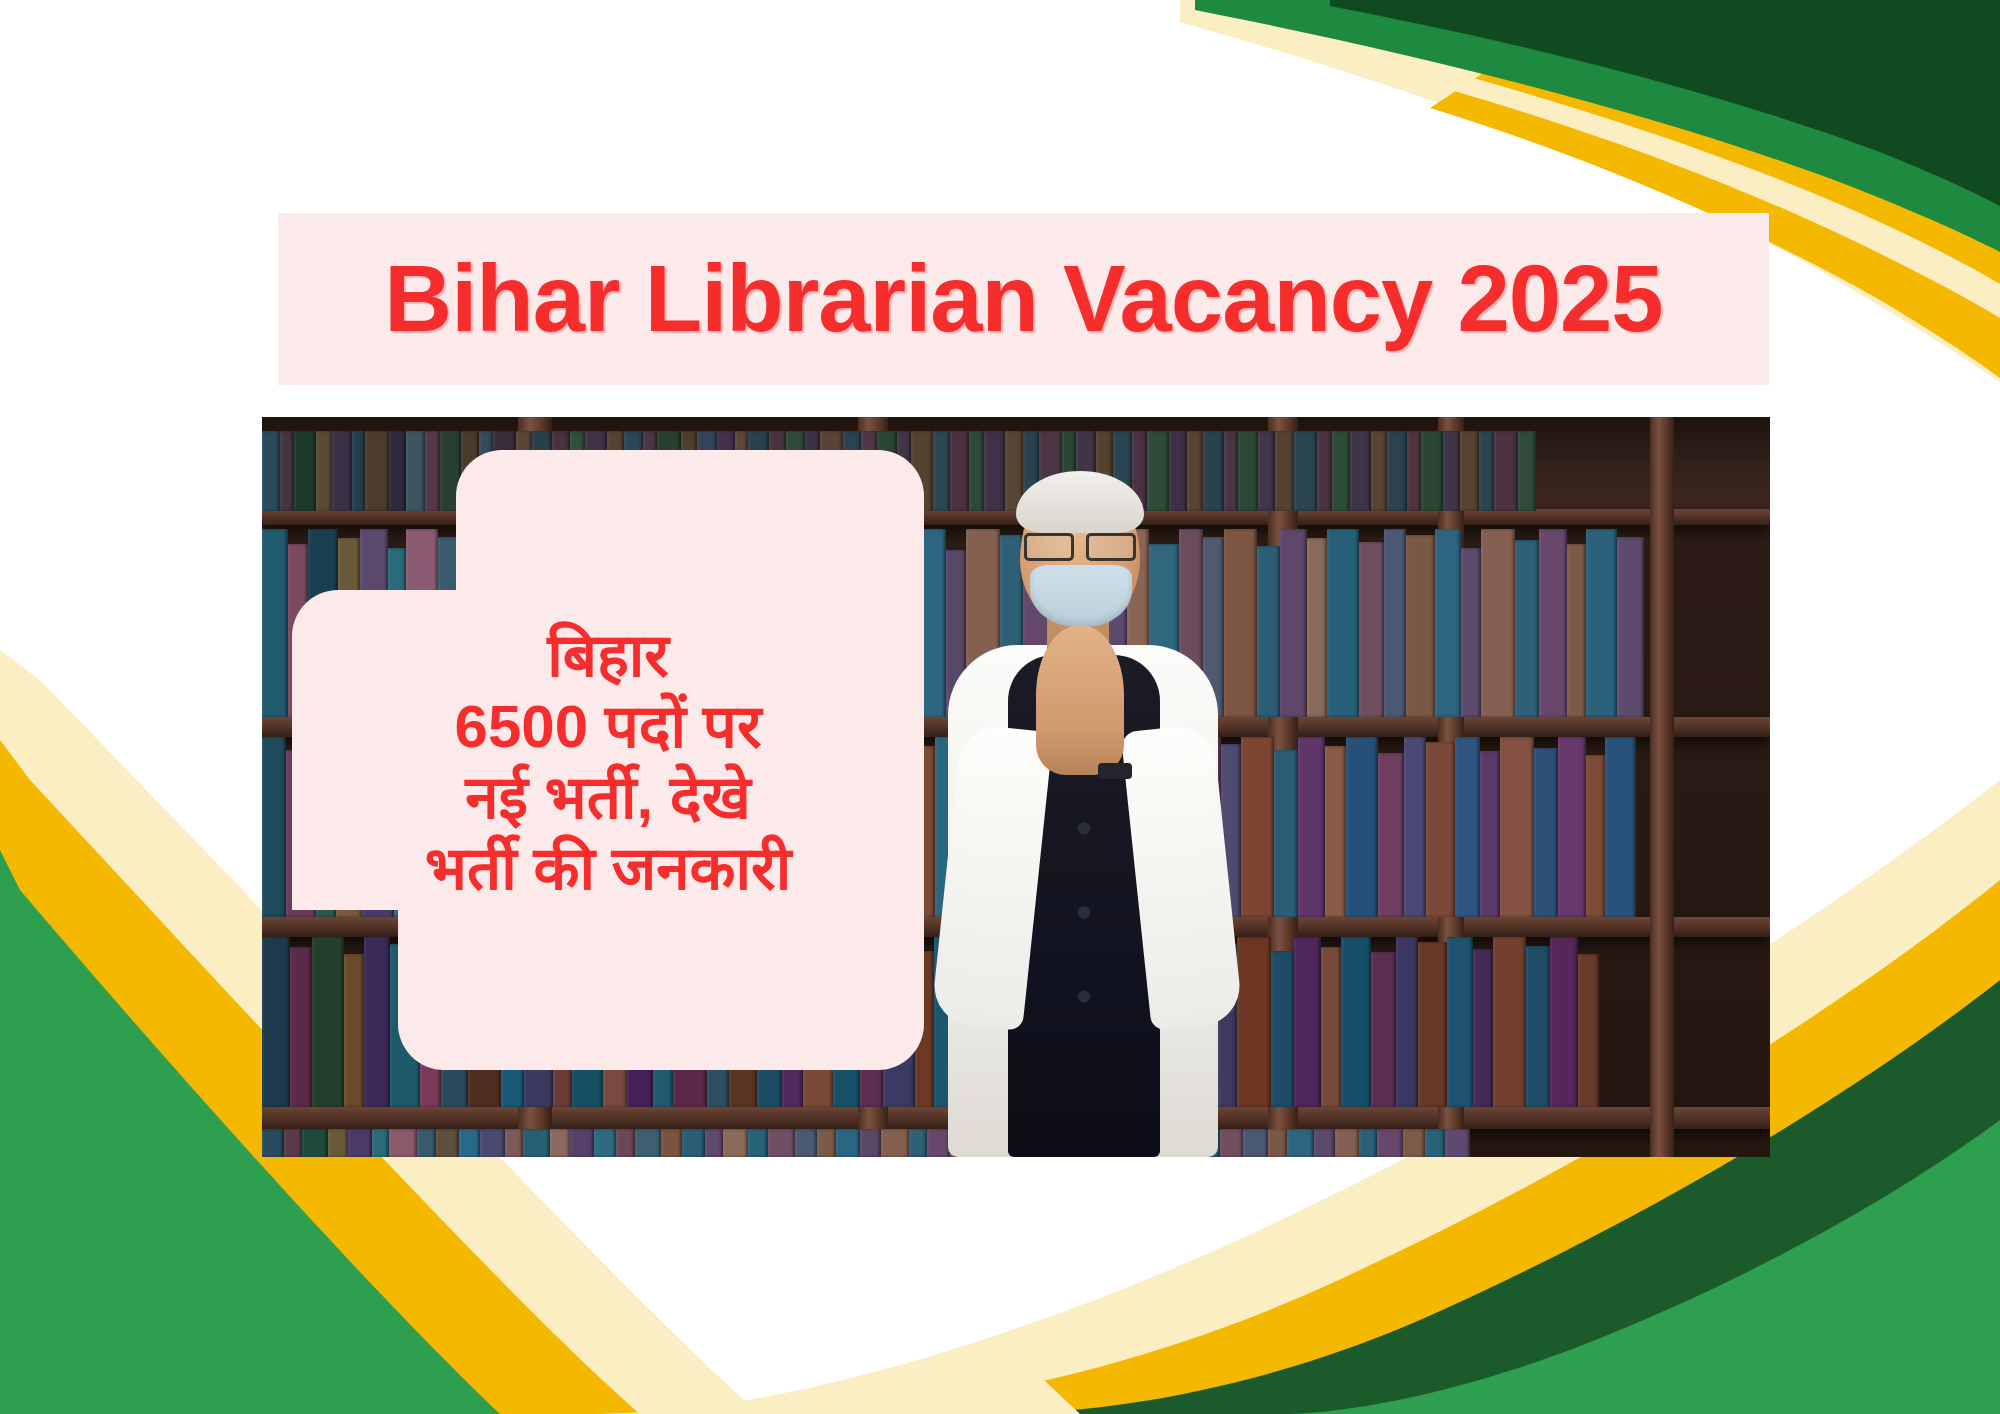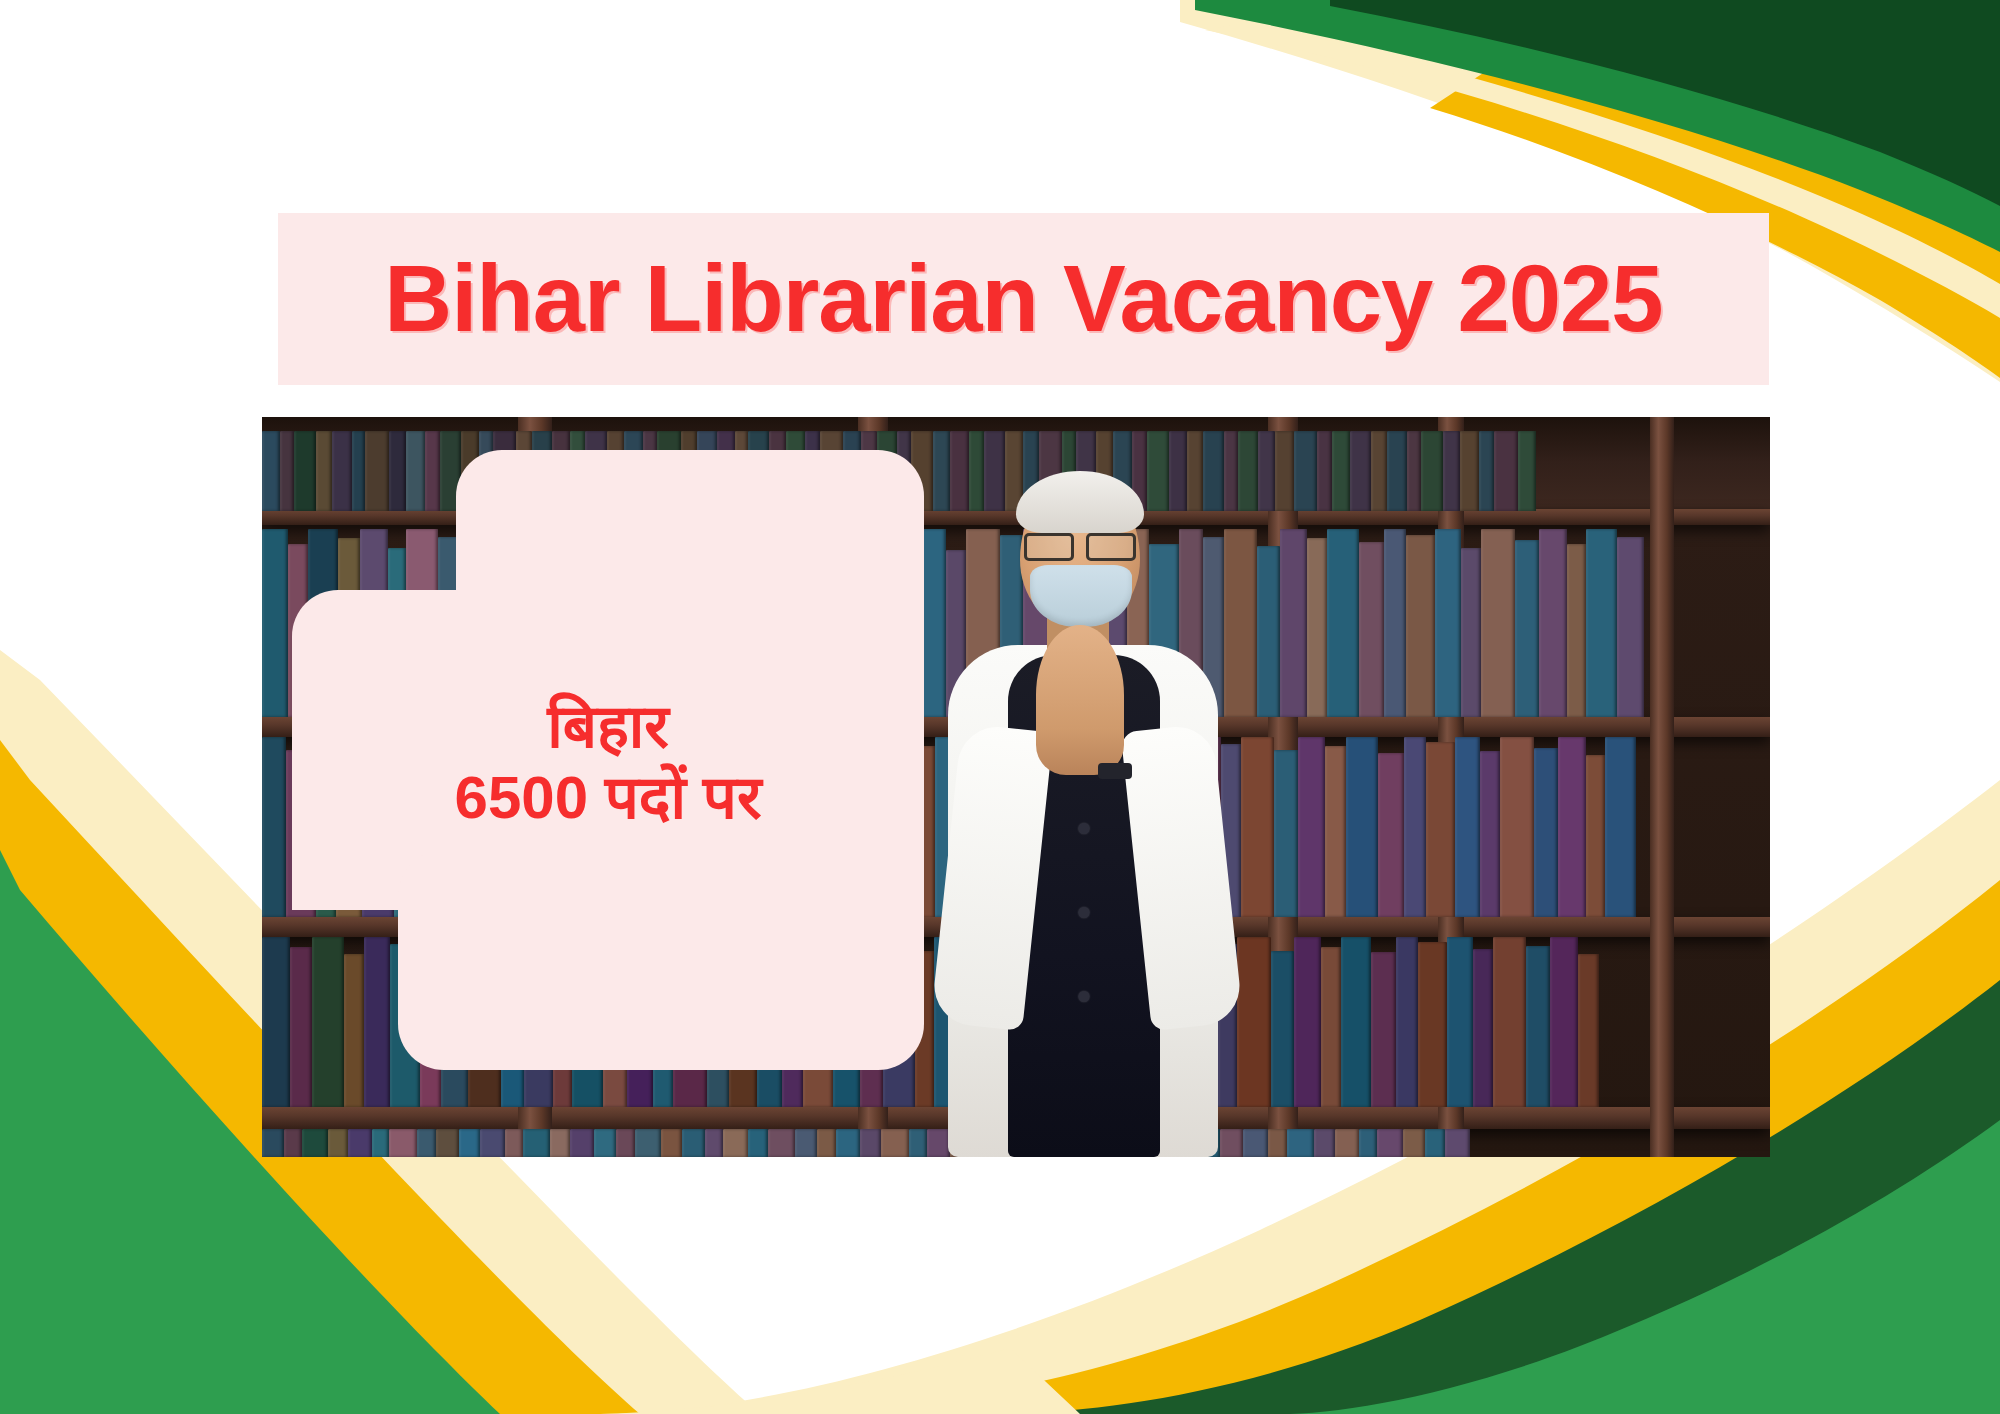--- a/index.html
+++ b/index.html
@@ -647,14 +647,16 @@
 
 <div class="callout">
   <div class="callout-shape" style="background:none">
     <div class="cs-a"></div>
     <div class="cs-b"></div>
     <div class="cs-c"></div>
   </div>
   <div class="callout-text">
     <div class="cline">बिहार</div>
     <div class="cline">6500 पदों पर</div>
+    <div class="cline">नई भर्ती, देखे</div>
+    <div class="cline">भर्ती की जनकारी</div>
   </div>
 </div>
 
 </body></html>

